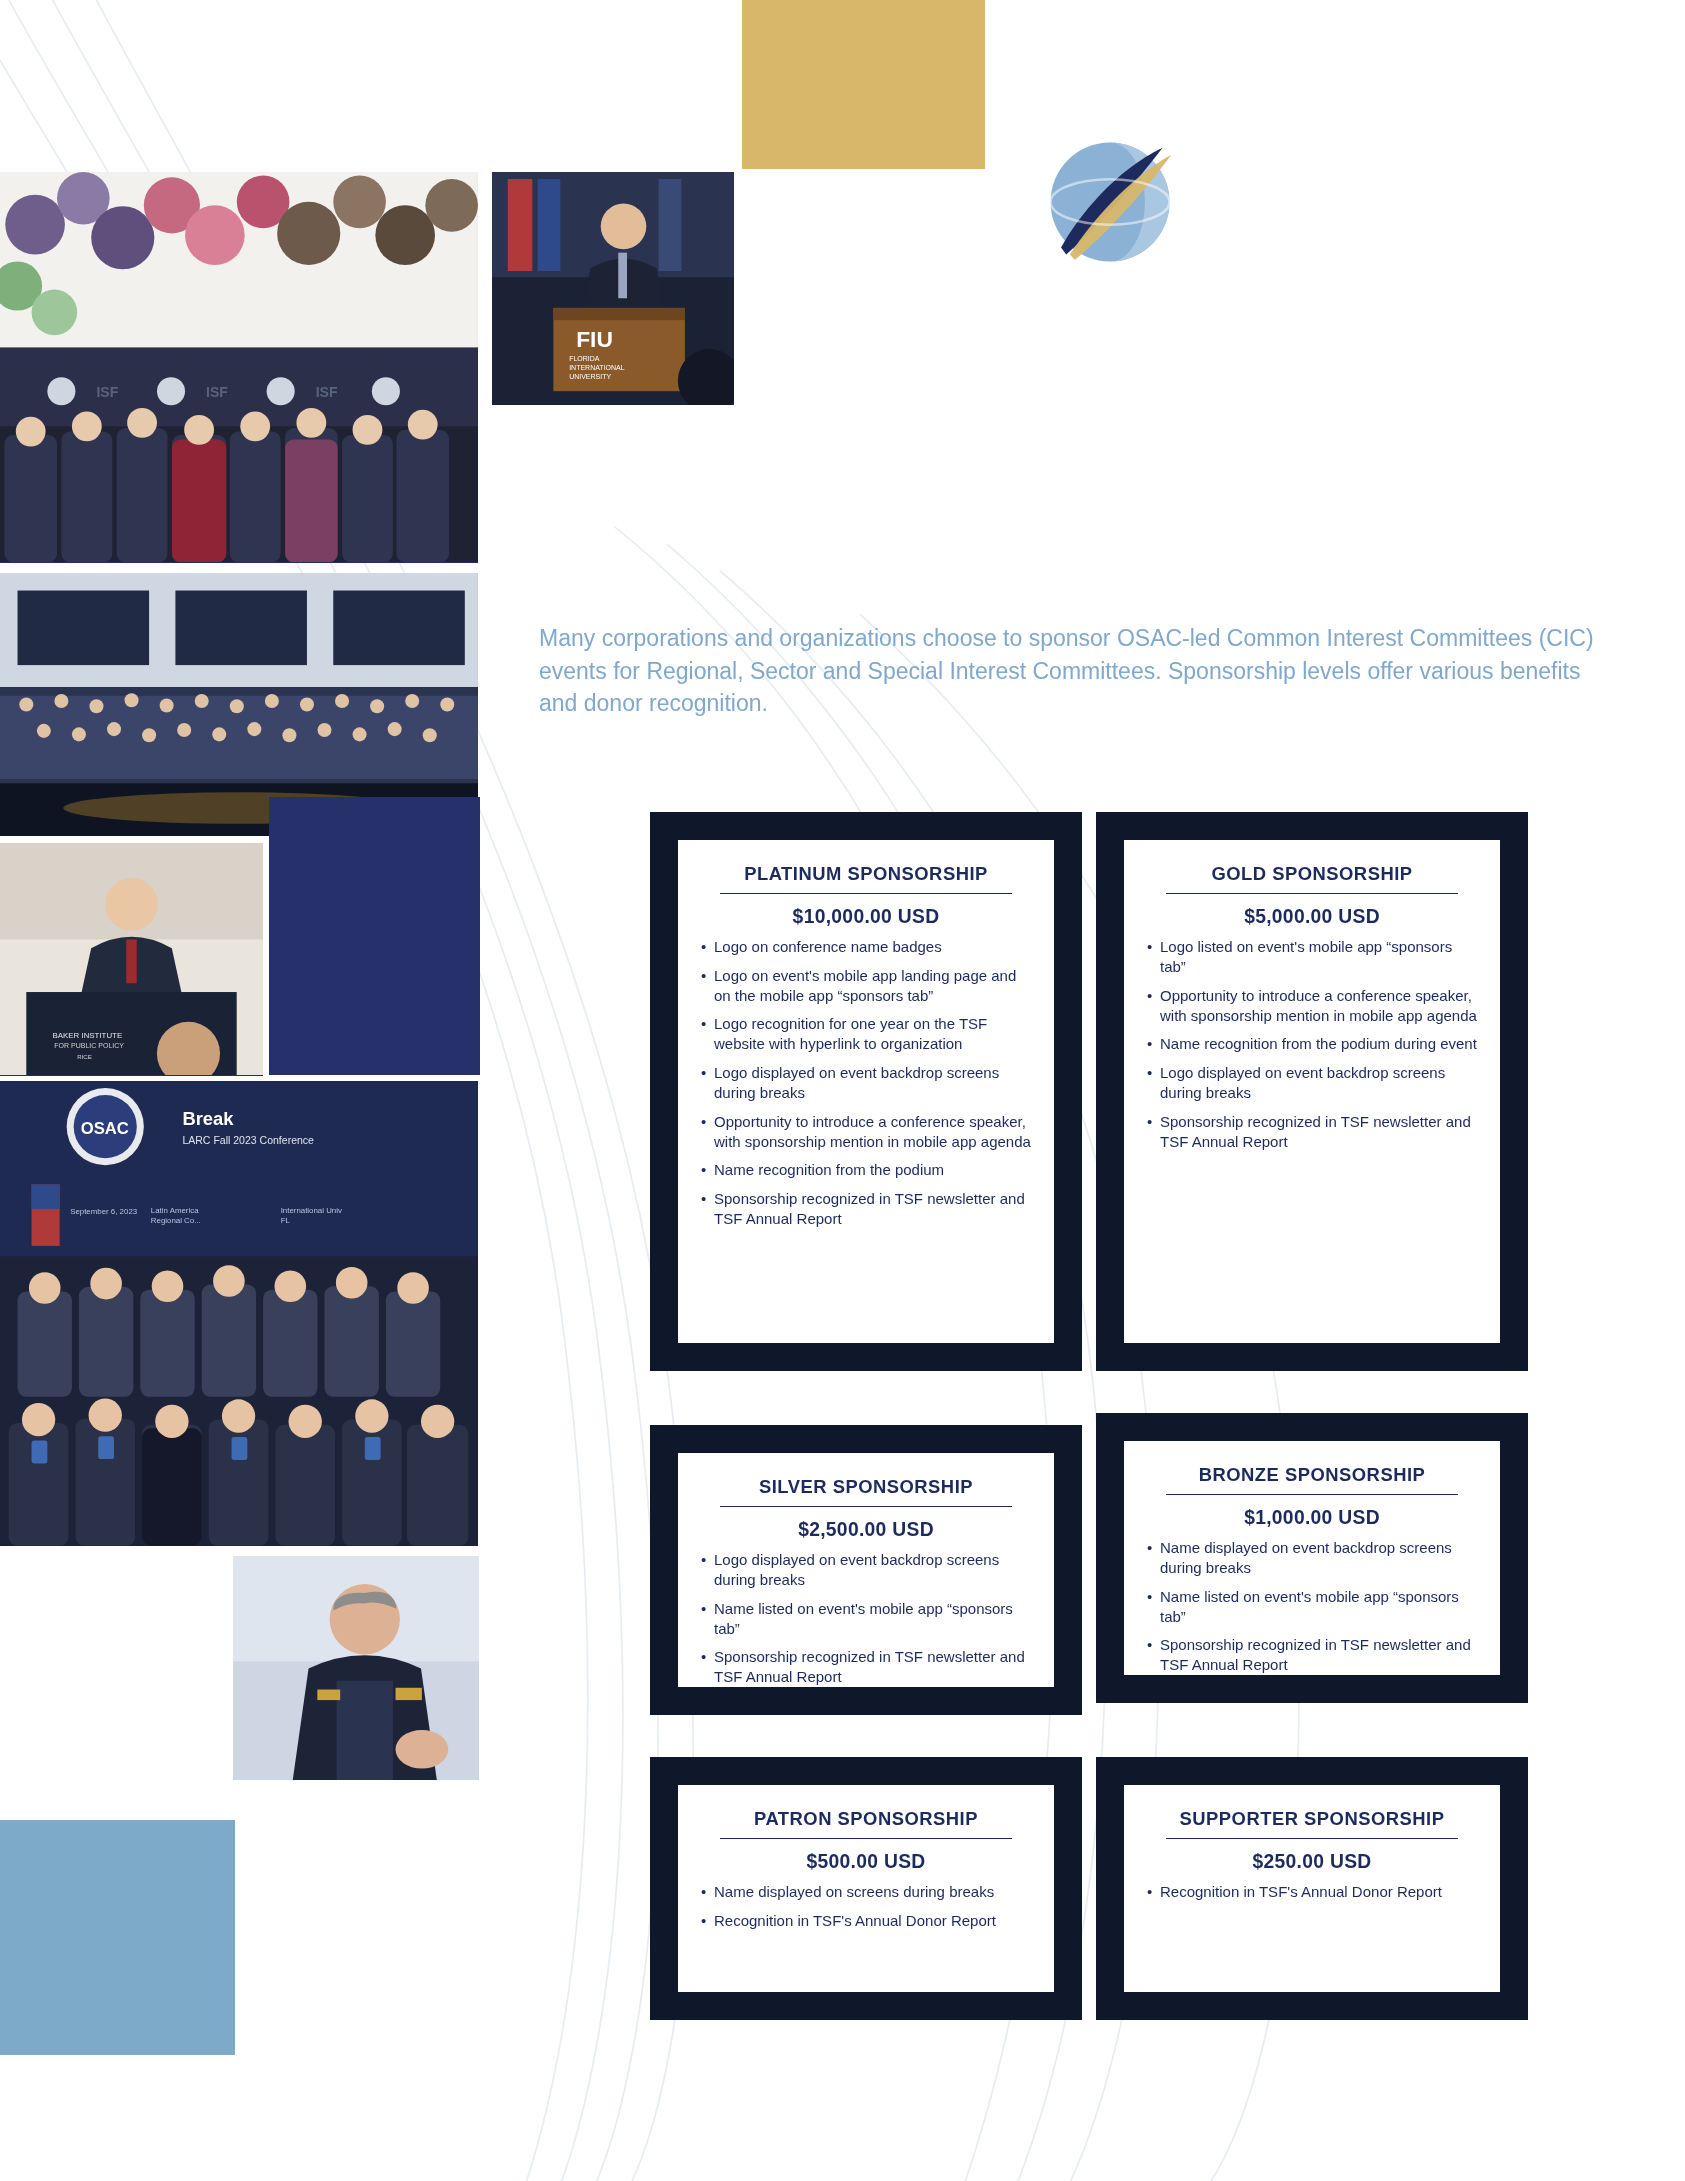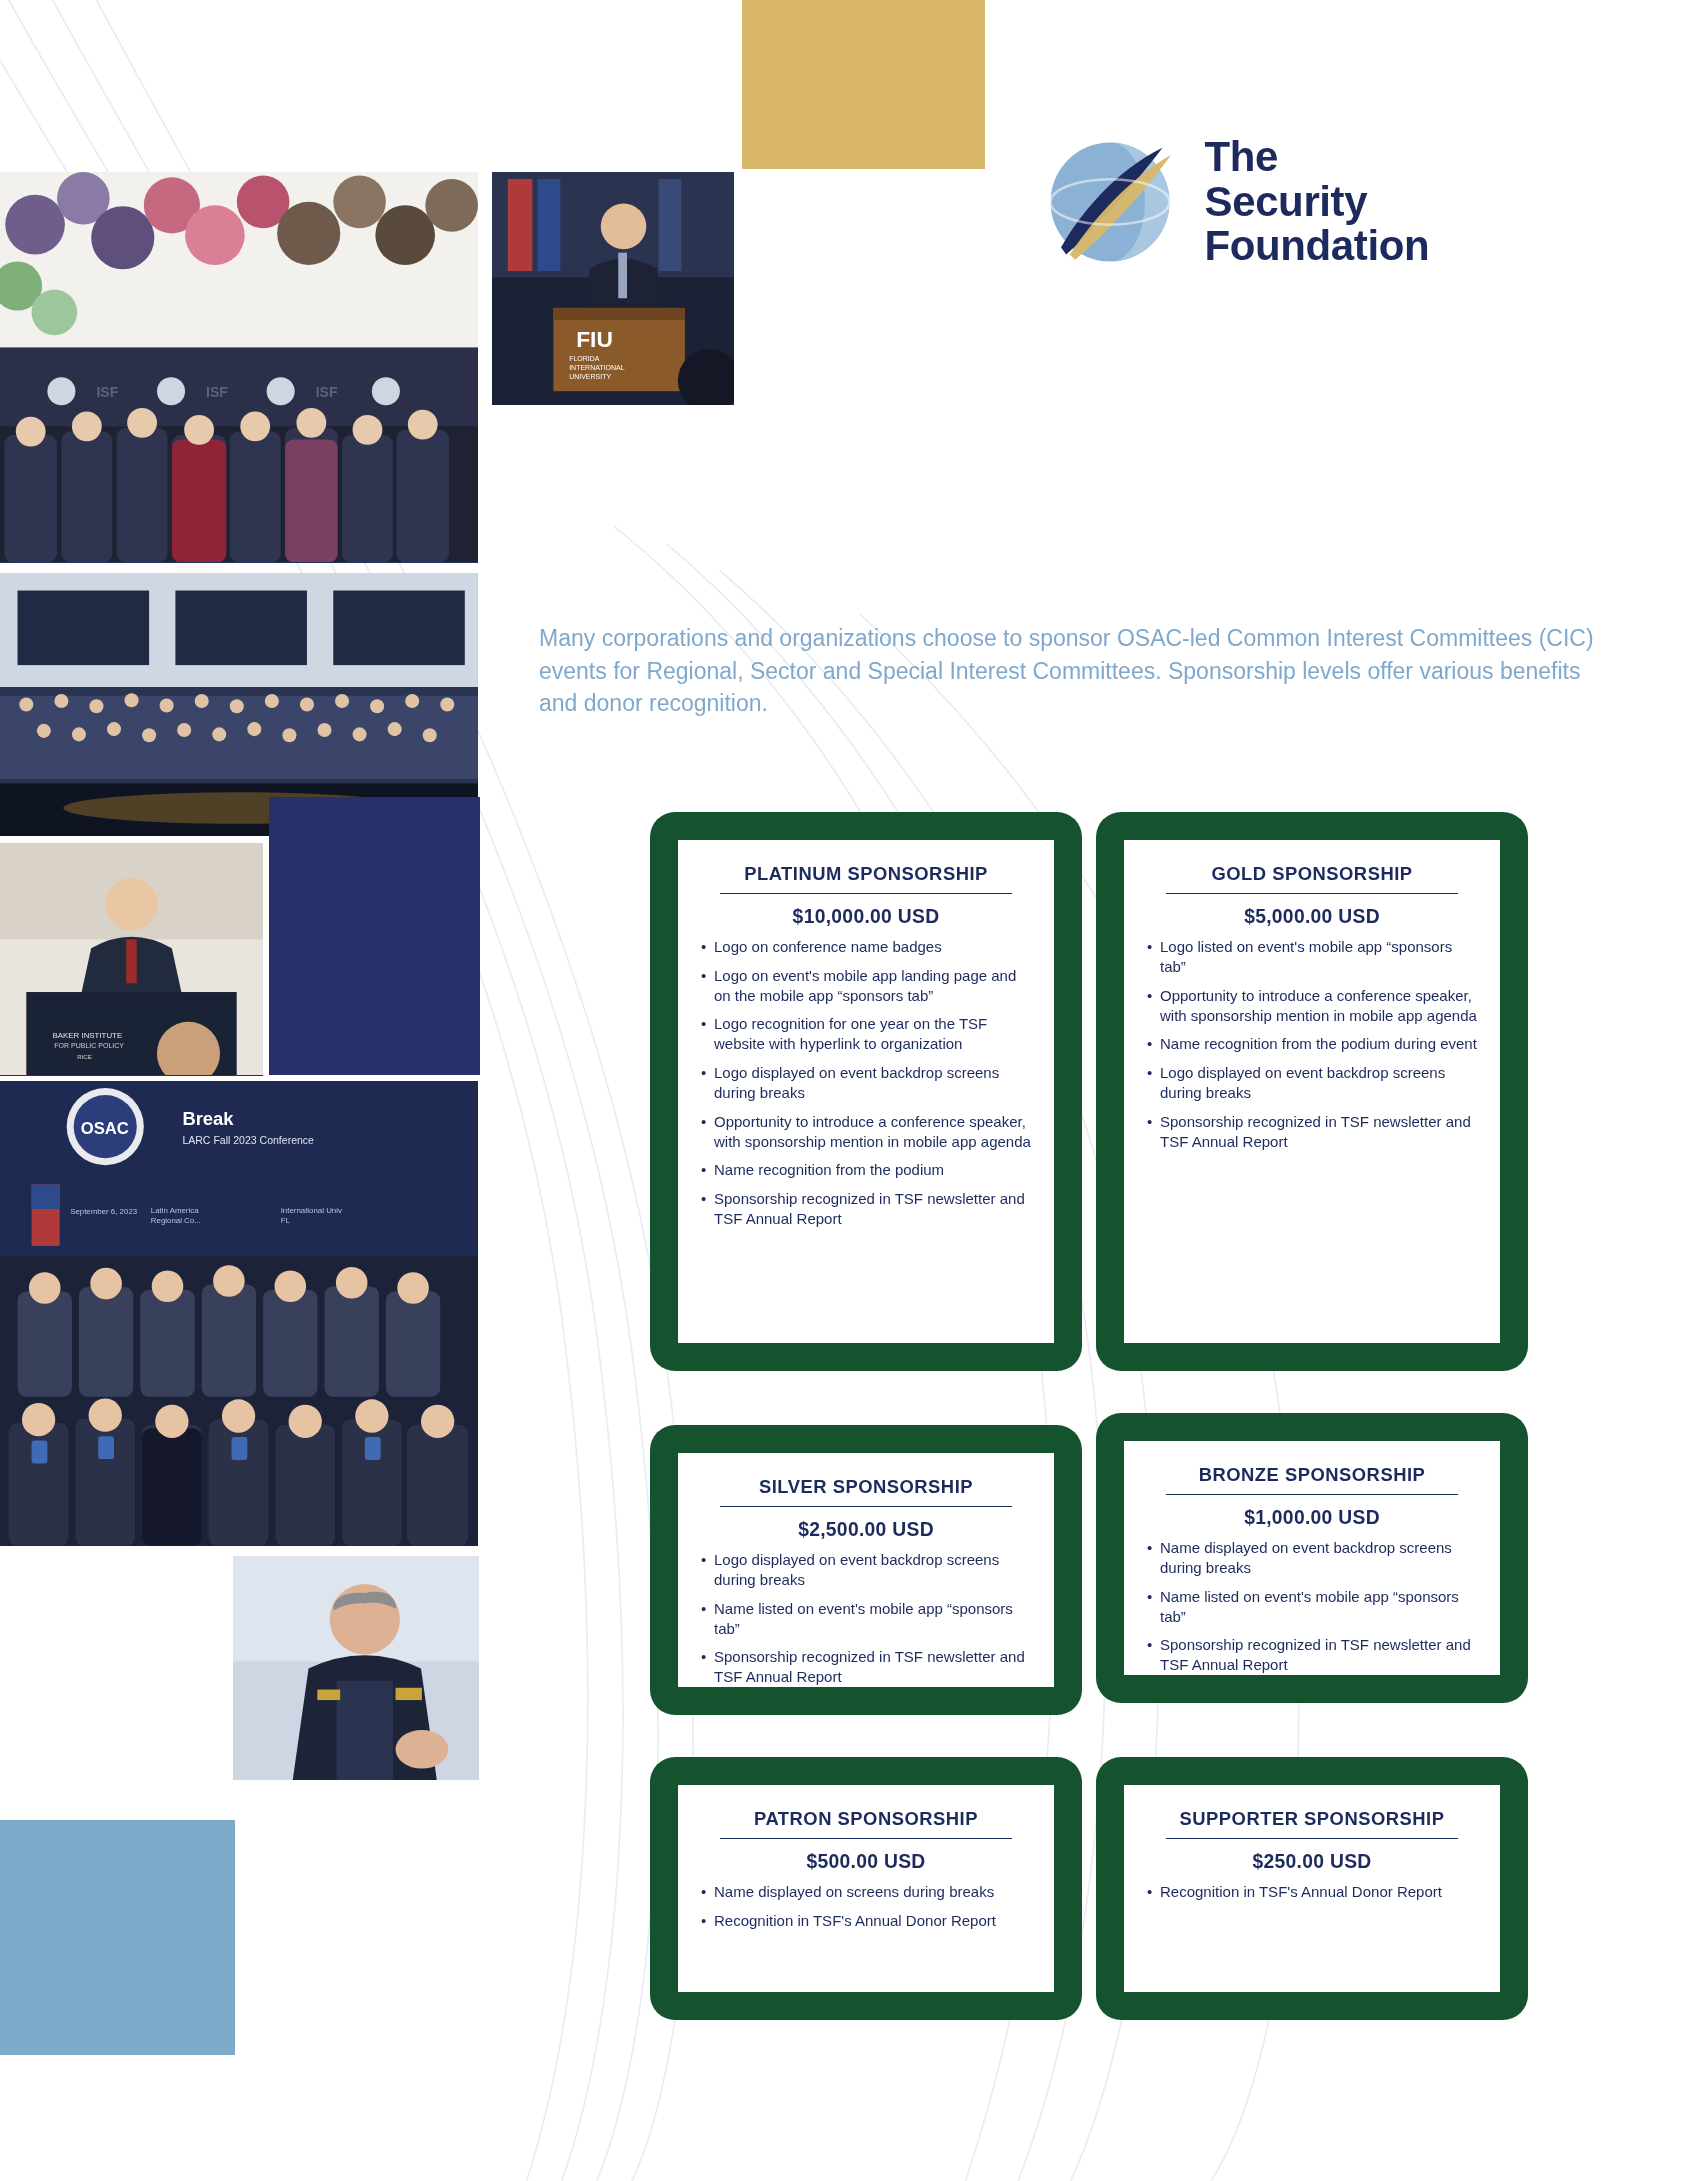--- a/index.html
+++ b/index.html
@@ -74,25 +74,24 @@
     font-size: 23px;
     line-height: 1.42;
     color: #7fa8cc;
     z-index: 5;
     margin-top: 8px;
   }
 
   
   .tier {
     position: absolute;
-    background: #14532d;
+    background: #0f172a;
     padding: 28px;
     box-sizing: border-box;
     z-index: 5;
-    border-radius: 25px;
   }
   .tier-inner {
     background: #ffffff;
     width: 100%;
     height: 100%;
     box-sizing: border-box;
     padding: 19.3px 23px 17.6px 23px;
   }
   .tier-title {
     text-align: center;
@@ -378,25 +377,20 @@
 <div class="logo-wrap">
   <div class="logo-mark">
     <svg viewBox="0 0 160 160" width="140" height="140">
       <circle cx="80" cy="80" r="68" fill="#8bb2d4"></circle>
       <path d="M80 12 a68 68 0 0 1 0 136 a40 68 0 0 0 0 -136" fill="#a9c7e0"></path>
       <path d="M24 132 C 44 96 86 44 140 18 C 108 60 66 108 30 140 Z" fill="#1d2a5e"></path>
       <path d="M34 140 C 58 104 100 54 150 26 C 118 70 76 116 40 146 Z" fill="#d8b76a" opacity="0.95"></path>
       <ellipse cx="80" cy="80" rx="68" ry="26" fill="none" stroke="#ffffff" stroke-width="3" opacity="0.5"></ellipse>
     </svg>
   </div>
-  <div class="logo-text">
-    <div>The</div>
-    <div>Security</div>
-    <div>Foundation</div>
-  </div>
 </div>
 
 <div class="headline">
 </div>
 <div class="subhead">Many corporations and organizations choose to sponsor OSAC-led Common Interest Committees (CIC) events for Regional, Sector and Special Interest Committees. Sponsorship levels offer various benefits and donor recognition.</div>
 
 <div class="tier col-left" style="top:812px;  height:559px;">
   <div class="tier-inner">
     <div class="tier-title">PLATINUM  SPONSORSHIP</div>
     <div class="tier-price">$10,000.00 USD</div>

